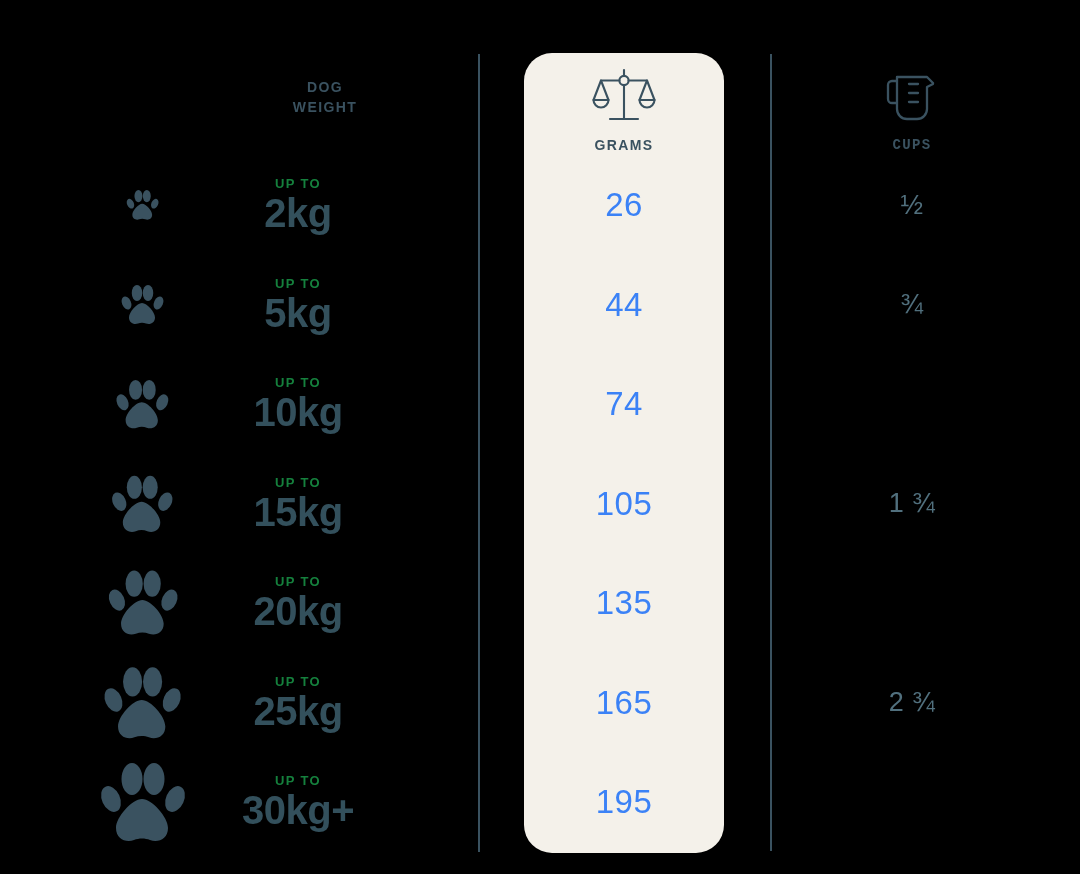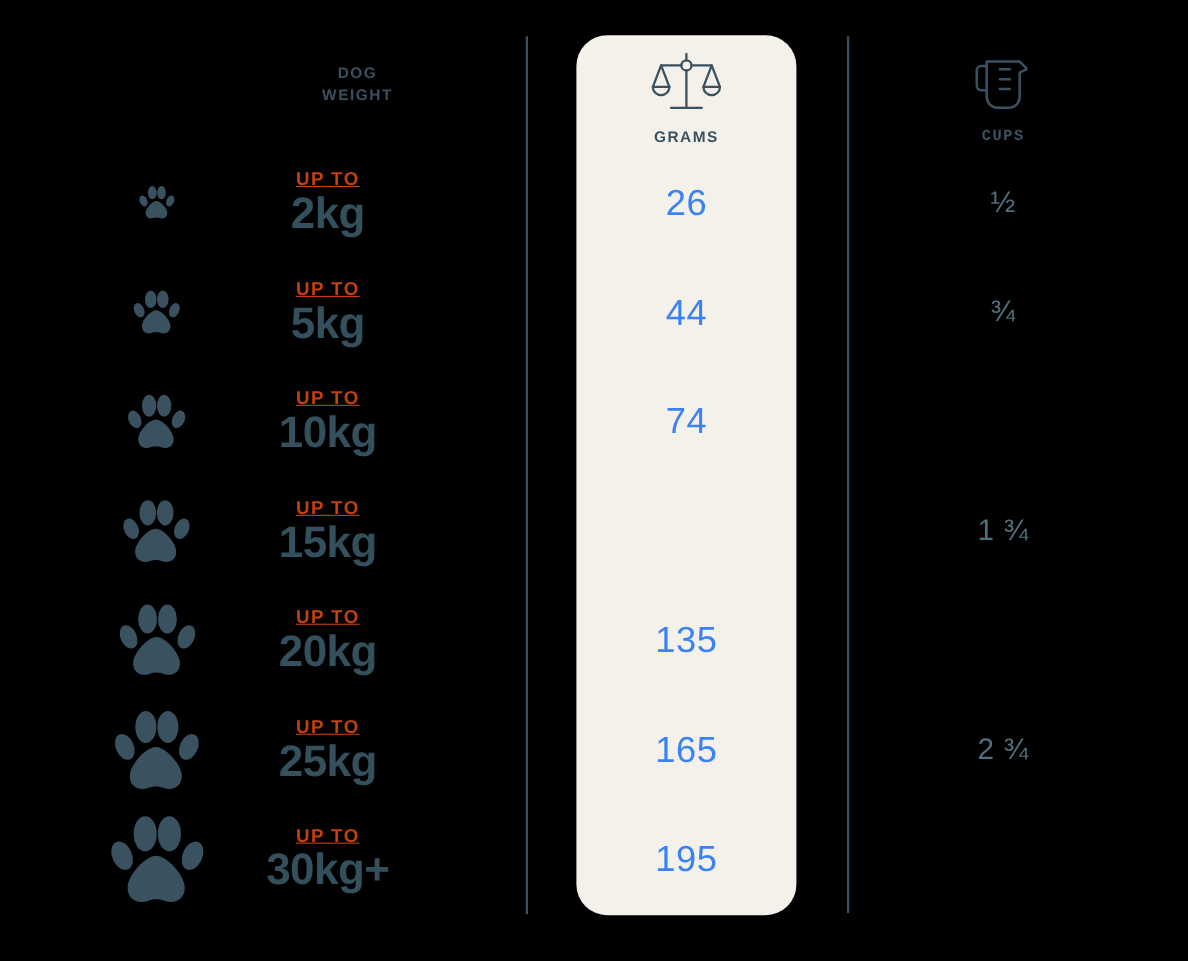--- a/index.html
+++ b/index.html
@@ -2,21 +2,21 @@
 <html><head>
 <meta charset="utf-8">
 <style>
   * { margin:0; padding:0; box-sizing:border-box; }
   html, body {
     width:1080px; height:874px;
     background:#000;
     font-family:"Liberation Sans", sans-serif;
     overflow:hidden;
   }
-  .stage { position:relative; width:1080px; height:672px; }
+  .stage { position:relative; width:1080px; height:672px;margin-top:21px; }
 
   
   .grams-card{
     position:absolute; left:524px; top:32px;
     width:200px; height:800px;
     background:#f4f1ea; border-radius:28px;
   }
 
   
   .divider{ position:absolute; width:2px; background:#3a5260; }
@@ -42,22 +42,22 @@
 
   .paw-cell{
     position:absolute; left:92px; width:100px; height:100px;
     display:flex; align-items:center; justify-content:center;
   }
   .weight-cell{
     position:absolute; left:218px; width:160px; height:100px;
     display:flex; flex-direction:column; align-items:center; justify-content:center;
   }
   .upto{
-    font-size:17px; font-weight:700; letter-spacing:1.3px;
-    color:#c2410c; line-height:1; margin-bottom:3px;text-decoration:underline;
+    font-size:13px; font-weight:700; letter-spacing:1.3px;
+    color:#15803d; line-height:1; margin-bottom:3px;
   }
   .kg{
     font-size:40px; font-weight:700; letter-spacing:-0.5px;
     color:#33505c; line-height:1;
   }
   .grams-cell{
     position:absolute; left:544px; width:160px; height:100px;
     display:flex; align-items:center; justify-content:center;
     font-size:33px; font-weight:300; color:#3b82f6; letter-spacing:0.5px;
   }
@@ -170,20 +170,21 @@
             <ellipse cx="60" cy="24" rx="10.5" ry="16"></ellipse>
             <ellipse cx="17" cy="44" rx="9" ry="13.5" transform="rotate(-24 17 44)"></ellipse>
             <ellipse cx="81" cy="44" rx="9" ry="13.5" transform="rotate(24 81 44)"></ellipse>
             <path d="M48 44 C58 44 74 62 74 73 C74 84 64 88 56 85 C51 83 45 83 40 85 C32 88 22 84 22 73 C22 62 38 44 48 44 Z"></path>
           </svg>
         </div>
         <div class="weight-cell">
           <div class="upto">UP TO</div>
           <div class="kg">15kg</div>
         </div>
+        <div class="grams-cell">105</div>
         <div class="cups-cell">1 ¾</div>
       </div>
       <div class="row" style="top: 532px;">
         <div class="paw-cell">
           <svg width="78.72" height="77.08" viewBox="0 0 96 94" fill="#3a5260">
             <ellipse cx="38" cy="24" rx="10.5" ry="16"></ellipse>
             <ellipse cx="60" cy="24" rx="10.5" ry="16"></ellipse>
             <ellipse cx="17" cy="44" rx="9" ry="13.5" transform="rotate(-24 17 44)"></ellipse>
             <ellipse cx="81" cy="44" rx="9" ry="13.5" transform="rotate(24 81 44)"></ellipse>
             <path d="M48 44 C58 44 74 62 74 73 C74 84 64 88 56 85 C51 83 45 83 40 85 C32 88 22 84 22 73 C22 62 38 44 48 44 Z"></path>

